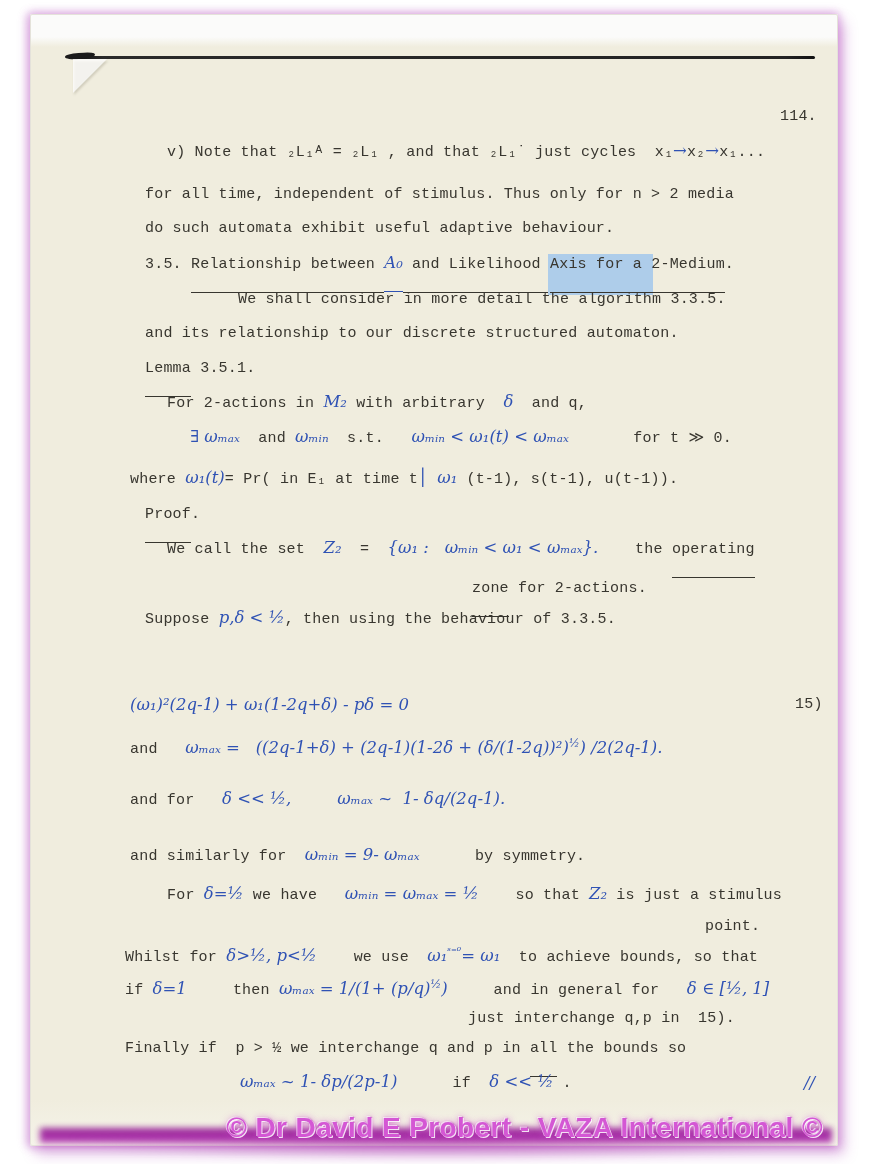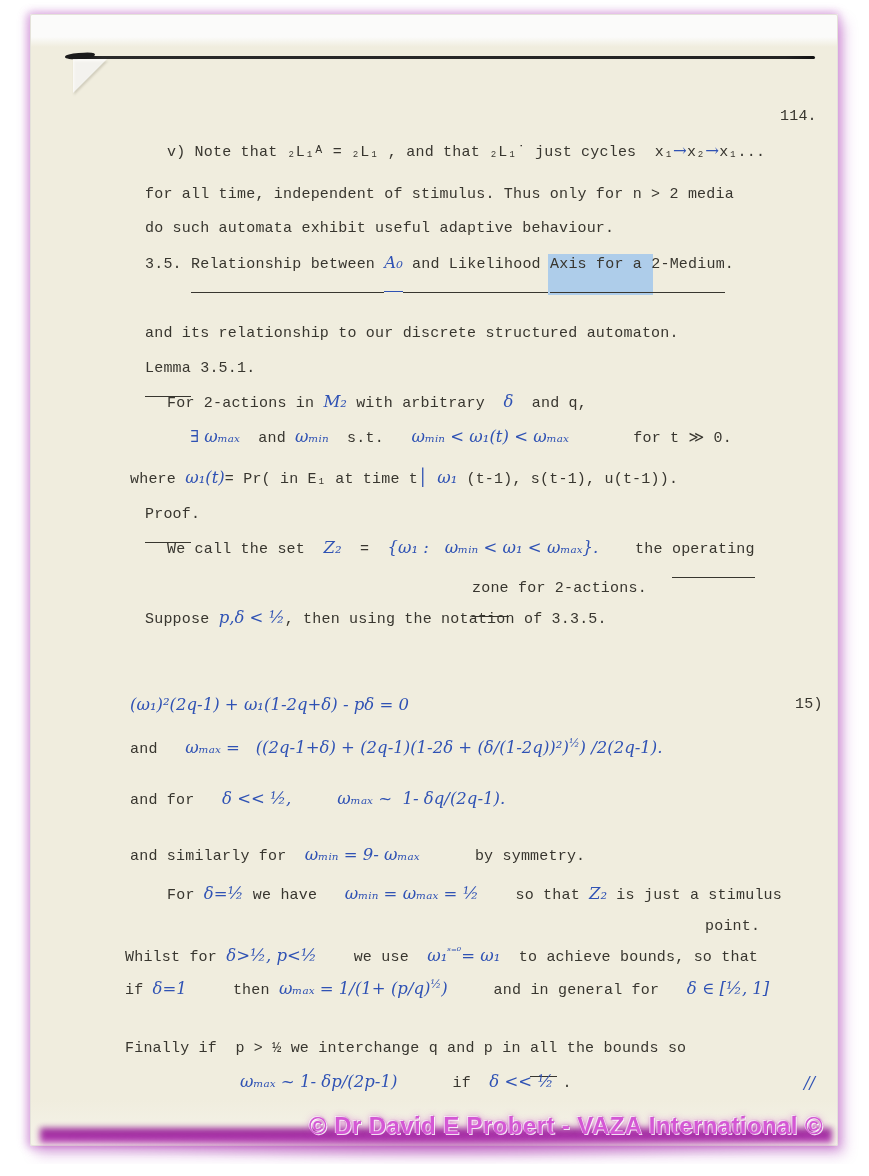--- a/index.html
+++ b/index.html
@@ -63,21 +63,21 @@
   .typed{color:var(--typed);}
   .hand{
     font-family:"DejaVu Serif",serif;font-style:italic;
     color:var(--hand);font-size:16.5px;letter-spacing:0;
   }
   .u{border-bottom:1.6px solid currentColor;padding-bottom:19px;}
   .hl{background:var(--hl);box-shadow:0 0 0 2px var(--hl);}
   sup.hand{font-size:11px;vertical-align:6px;}
   .watermark{
     position:absolute;right:46px;top:1112px;
-    font-family:"Liberation Sans",sans-serif;font-weight:bold;font-size:24px;
+    font-family:"Liberation Sans",sans-serif;font-weight:bold;font-size:28px;
     color:var(--pink);letter-spacing:.4px;
     text-shadow:1px 1px 0 rgba(255,255,255,.85), -1px -1px 0 rgba(255,245,255,.7),
                 0 0 7px rgba(205,70,205,.75), 0 0 2px rgba(150,30,150,.9);
   }
 </style>
 </head>
 <body>
 
 <div class="canvas">
   <div class="scan">
@@ -85,36 +85,38 @@
     <div class="dogear"></div>
   </div>
   <div class="bottom-bar"></div>
   <div class="bottom-glow"></div>
   <div id="content">
       <div class="line" style="left: 780px; top: 106px;"><span class="typed">114.</span></div>
       <div class="line" style="left: 167px; top: 140px;"><span class="typed">v) Note that </span><span class="typed">₂L₁ᴬ = ₂L₁ , and that ₂L₁˙ just cycles  x₁</span><span class="hand">→</span><span class="typed">x₂</span><span class="hand">→</span><span class="typed">x₁...</span></div>
       <div class="line" style="left: 145px; top: 184px;"><span class="typed">for all time, independent of stimulus. Thus only for n &gt; 2 media</span></div>
       <div class="line" style="left: 145px; top: 218px;"><span class="typed">do such automata exhibit useful adaptive behaviour.</span></div>
       <div class="line" style="left: 145px; top: 252px;"><span class="typed">3.5. </span><span class="typed u">Relationship between </span><span class="hand u">A₀</span><span class="typed u"> and Likelihood </span><span class="typed u hl">Axis for a </span><span class="typed u">2-Medium</span><span class="typed">.</span></div>
+      <div class="line" style="left: 238px; top: 289px;"><span class="typed">We shall consider in more detail the algorithm 3.3.5.</span></div>
       <div class="line" style="left: 145px; top: 323px;"><span class="typed">and its relationship to our discrete structured automaton.</span></div>
       <div class="line" style="left: 145px; top: 358px;"><span class="typed u">Lemma</span><span class="typed"> 3.5.1.</span></div>
       <div class="line" style="left: 167px; top: 391px;"><span class="typed">For 2-actions in </span><span class="hand">M₂</span><span class="typed"> with arbitrary  </span><span class="hand">δ</span><span class="typed">  and q,</span></div>
       <div class="line" style="left: 190px; top: 426px;"><span class="hand">∃ ωₘₐₓ</span><span class="typed">  and </span><span class="hand">ωₘᵢₙ</span><span class="typed">  s.t.   </span><span class="hand">ωₘᵢₙ &lt; ω₁(t) &lt; ωₘₐₓ</span><span class="typed">       for t ≫ 0.</span></div>
       <div class="line" style="left: 130px; top: 467px;"><span class="typed">where </span><span class="hand">ω₁(t)</span><span class="typed">= Pr( in E₁ at time t</span><span class="hand">│</span><span class="typed"> </span><span class="hand">ω₁</span><span class="typed"> (t-1), s(t-1), u(t-1)).</span></div>
       <div class="line" style="left: 145px; top: 504px;"><span class="typed u">Proof</span><span class="typed">.</span></div>
       <div class="line" style="left: 167px; top: 537px;"><span class="typed">We call the set  </span><span class="hand">Z₂</span><span class="typed">  =  </span><span class="hand">{ω₁ :   ωₘᵢₙ &lt; ω₁ &lt; ωₘₐₓ}.</span><span class="typed">    the </span><span class="typed u">operating</span></div>
       <div class="line" style="left: 472px; top: 578px;"><span class="typed u">zone</span><span class="typed"> for 2-actions.</span></div>
-      <div class="line" style="left: 145px; top: 607px;"><span class="typed">Suppose </span><span class="hand">p,δ &lt; ½</span><span class="typed">, then using the notation of 3.3.5.</span></div>
+      <div class="line" style="left: 145px; top: 607px;"><span class="typed">Suppose </span><span class="hand">p,δ &lt; ½</span><span class="typed">, then using the behaviour of 3.3.5.</span></div>
       <div class="line" style="left: 130px; top: 694px;"><span class="hand">(ω₁)²(2q-1) + ω₁(1-2q+δ) - pδ = 0</span></div>
       <div class="line" style="left: 795px; top: 694px;"><span class="typed">15)</span></div>
       <div class="line" style="left: 130px; top: 733px;"><span class="typed">and   </span><span class="hand">ωₘₐₓ =   ((2q-1+δ) + (2q-1)(1-2δ + (δ∕(1-2q))²)</span><sup class="hand">½</sup><span class="hand">) ∕2(2q-1).</span></div>
       <div class="line" style="left: 130px; top: 788px;"><span class="typed">and for   </span><span class="hand">δ &lt;&lt; ½,</span><span class="typed">     </span><span class="hand">ωₘₐₓ ~  1- δq∕(2q-1).</span></div>
       <div class="line" style="left: 130px; top: 844px;"><span class="typed">and similarly for  </span><span class="hand">ωₘᵢₙ = 9- ωₘₐₓ</span><span class="typed">      by symmetry.</span></div>
       <div class="line" style="left: 167px; top: 883px;"><span class="typed">For </span><span class="hand">δ=½</span><span class="typed"> we have   </span><span class="hand">ωₘᵢₙ = ωₘₐₓ = ½</span><span class="typed">    so that </span><span class="hand">Z₂</span><span class="typed"> is just a stimulus</span></div>
       <div class="line" style="left: 705px; top: 916px;"><span class="typed">point.</span></div>
       <div class="line" style="left: 125px; top: 941px;"><span class="typed">Whilst for </span><span class="hand">δ&gt;½, p&lt;½</span><span class="typed">    we use  </span><span class="hand">ω₁</span><sup class="hand">ˢ⁼⁰</sup><span class="hand">= ω₁</span><span class="typed">  to achieve bounds, so that</span></div>
       <div class="line" style="left: 125px; top: 974px;"><span class="typed">if </span><span class="hand">δ=1</span><span class="typed">     then </span><span class="hand">ωₘₐₓ = 1∕(1+ (p∕q)</span><sup class="hand">½</sup><span class="hand">)</span><span class="typed">     and in general for   </span><span class="hand">δ ∈ [½, 1]</span></div>
+      <div class="line" style="left: 468px; top: 1008px;"><span class="typed">just interchange q,p in  15).</span></div>
       <div class="line" style="left: 125px; top: 1038px;"><span class="typed">Finally if  p &gt; ½ we interchange q and p in </span><span class="typed u">all</span><span class="typed"> the bounds so</span></div>
       <div class="line" style="left: 240px; top: 1071px;"><span class="hand">ωₘₐₓ ~ 1- δp∕(2p-1)</span><span class="typed">      if  </span><span class="hand">δ &lt;&lt; ½</span><span class="typed"> .</span></div>
       <div class="line" style="left: 804px; top: 1072px;"><span class="hand">//</span></div>
     </div>
   <div class="watermark">© Dr David E Probert - VAZA International ©</div>
 </div>
 
 </body></html>

